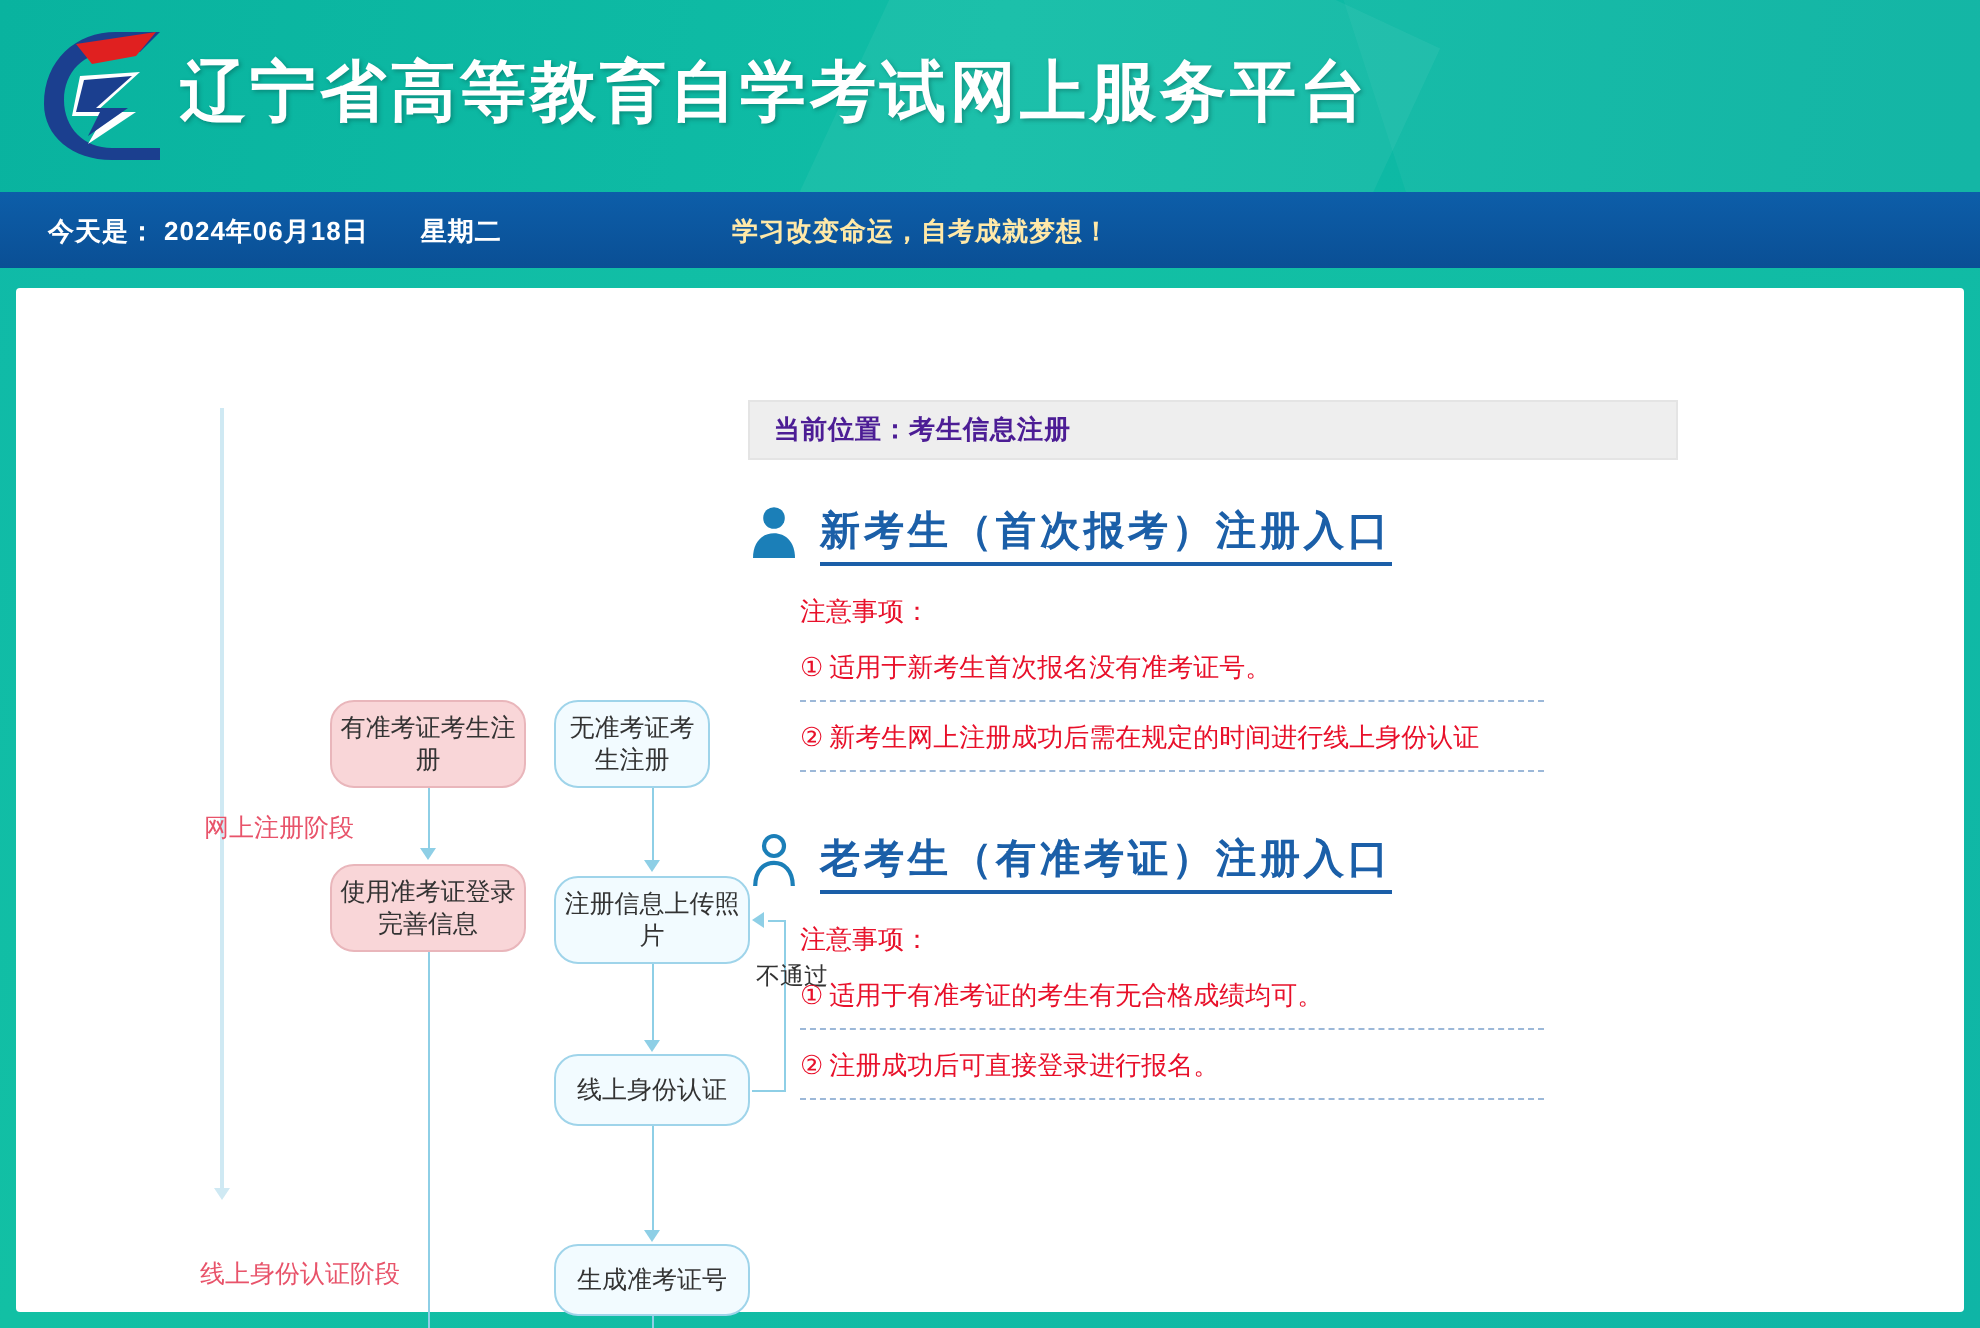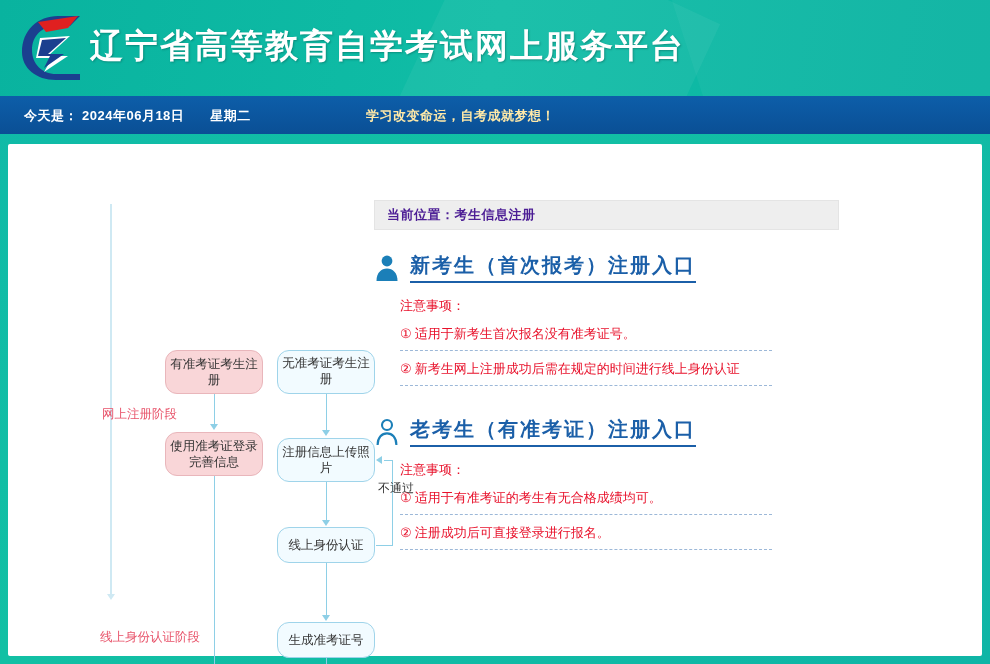--- a/index.html
+++ b/index.html
@@ -193,21 +193,21 @@
     display: flex;
     align-items: center;
     padding-left: 12px;
     letter-spacing: 0.5px;
   }
   .entry {
     margin-top: 22px;
   }
   .entry-head {
     display: flex;
-    align-items: center;
+    align-items: flex-start;
     gap: 10px;
   }
   .entry-head .ptitle {
     font-size: 20px;
     font-weight: bold;
     color: #1b5fa8;
     letter-spacing: 2px;
     border-bottom: 2px solid #1b5fa8;
     padding-bottom: 2px;
     font-family: "DejaVu Sans", sans-serif;
@@ -274,21 +274,21 @@
       <div class="stage-label" style="left:14px; top:222px;">网上注册阶段</div>
       <div class="stage-label" style="left:12px; top:445px;">线上身份认证阶段</div>
 
       <div class="fbox pink" style="left:77px; top:166px; width:98px; height:44px;">有准考证考生注册</div>
       <div class="fbox pink" style="left:77px; top:248px; width:98px; height:44px;">使用准考证登录完善信息</div>
       <div class="vline" style="left:126px; top:210px; height:30px;"></div>
       <div class="arrow-down" style="left:122px; top:240px;"></div>
 
       <div class="vline" style="left:126px; top:292px; height:202px;"></div>
 
-      <div class="fbox" style="left:189px; top:166px; width:98px; height:44px;font-family:Liberation Mono, monospace;">无准考证考生注册</div>
+      <div class="fbox" style="left:189px; top:166px; width:78px; height:44px;">无准考证考生注册</div>
       <div class="vline" style="left:238px; top:210px; height:36px;"></div>
       <div class="arrow-down" style="left:234px; top:246px;"></div>
 
       <div class="fbox" style="left:189px; top:254px; width:98px; height:44px;">注册信息上传照片</div>
       <div class="vline" style="left:238px; top:298px; height:38px;"></div>
       <div class="arrow-down" style="left:234px; top:336px;"></div>
 
       <div class="fbox" style="left:189px; top:343px; width:98px; height:36px;">线上身份认证</div>
       <div class="vline" style="left:238px; top:379px; height:52px;"></div>
       <div class="arrow-down" style="left:234px; top:431px;"></div>

